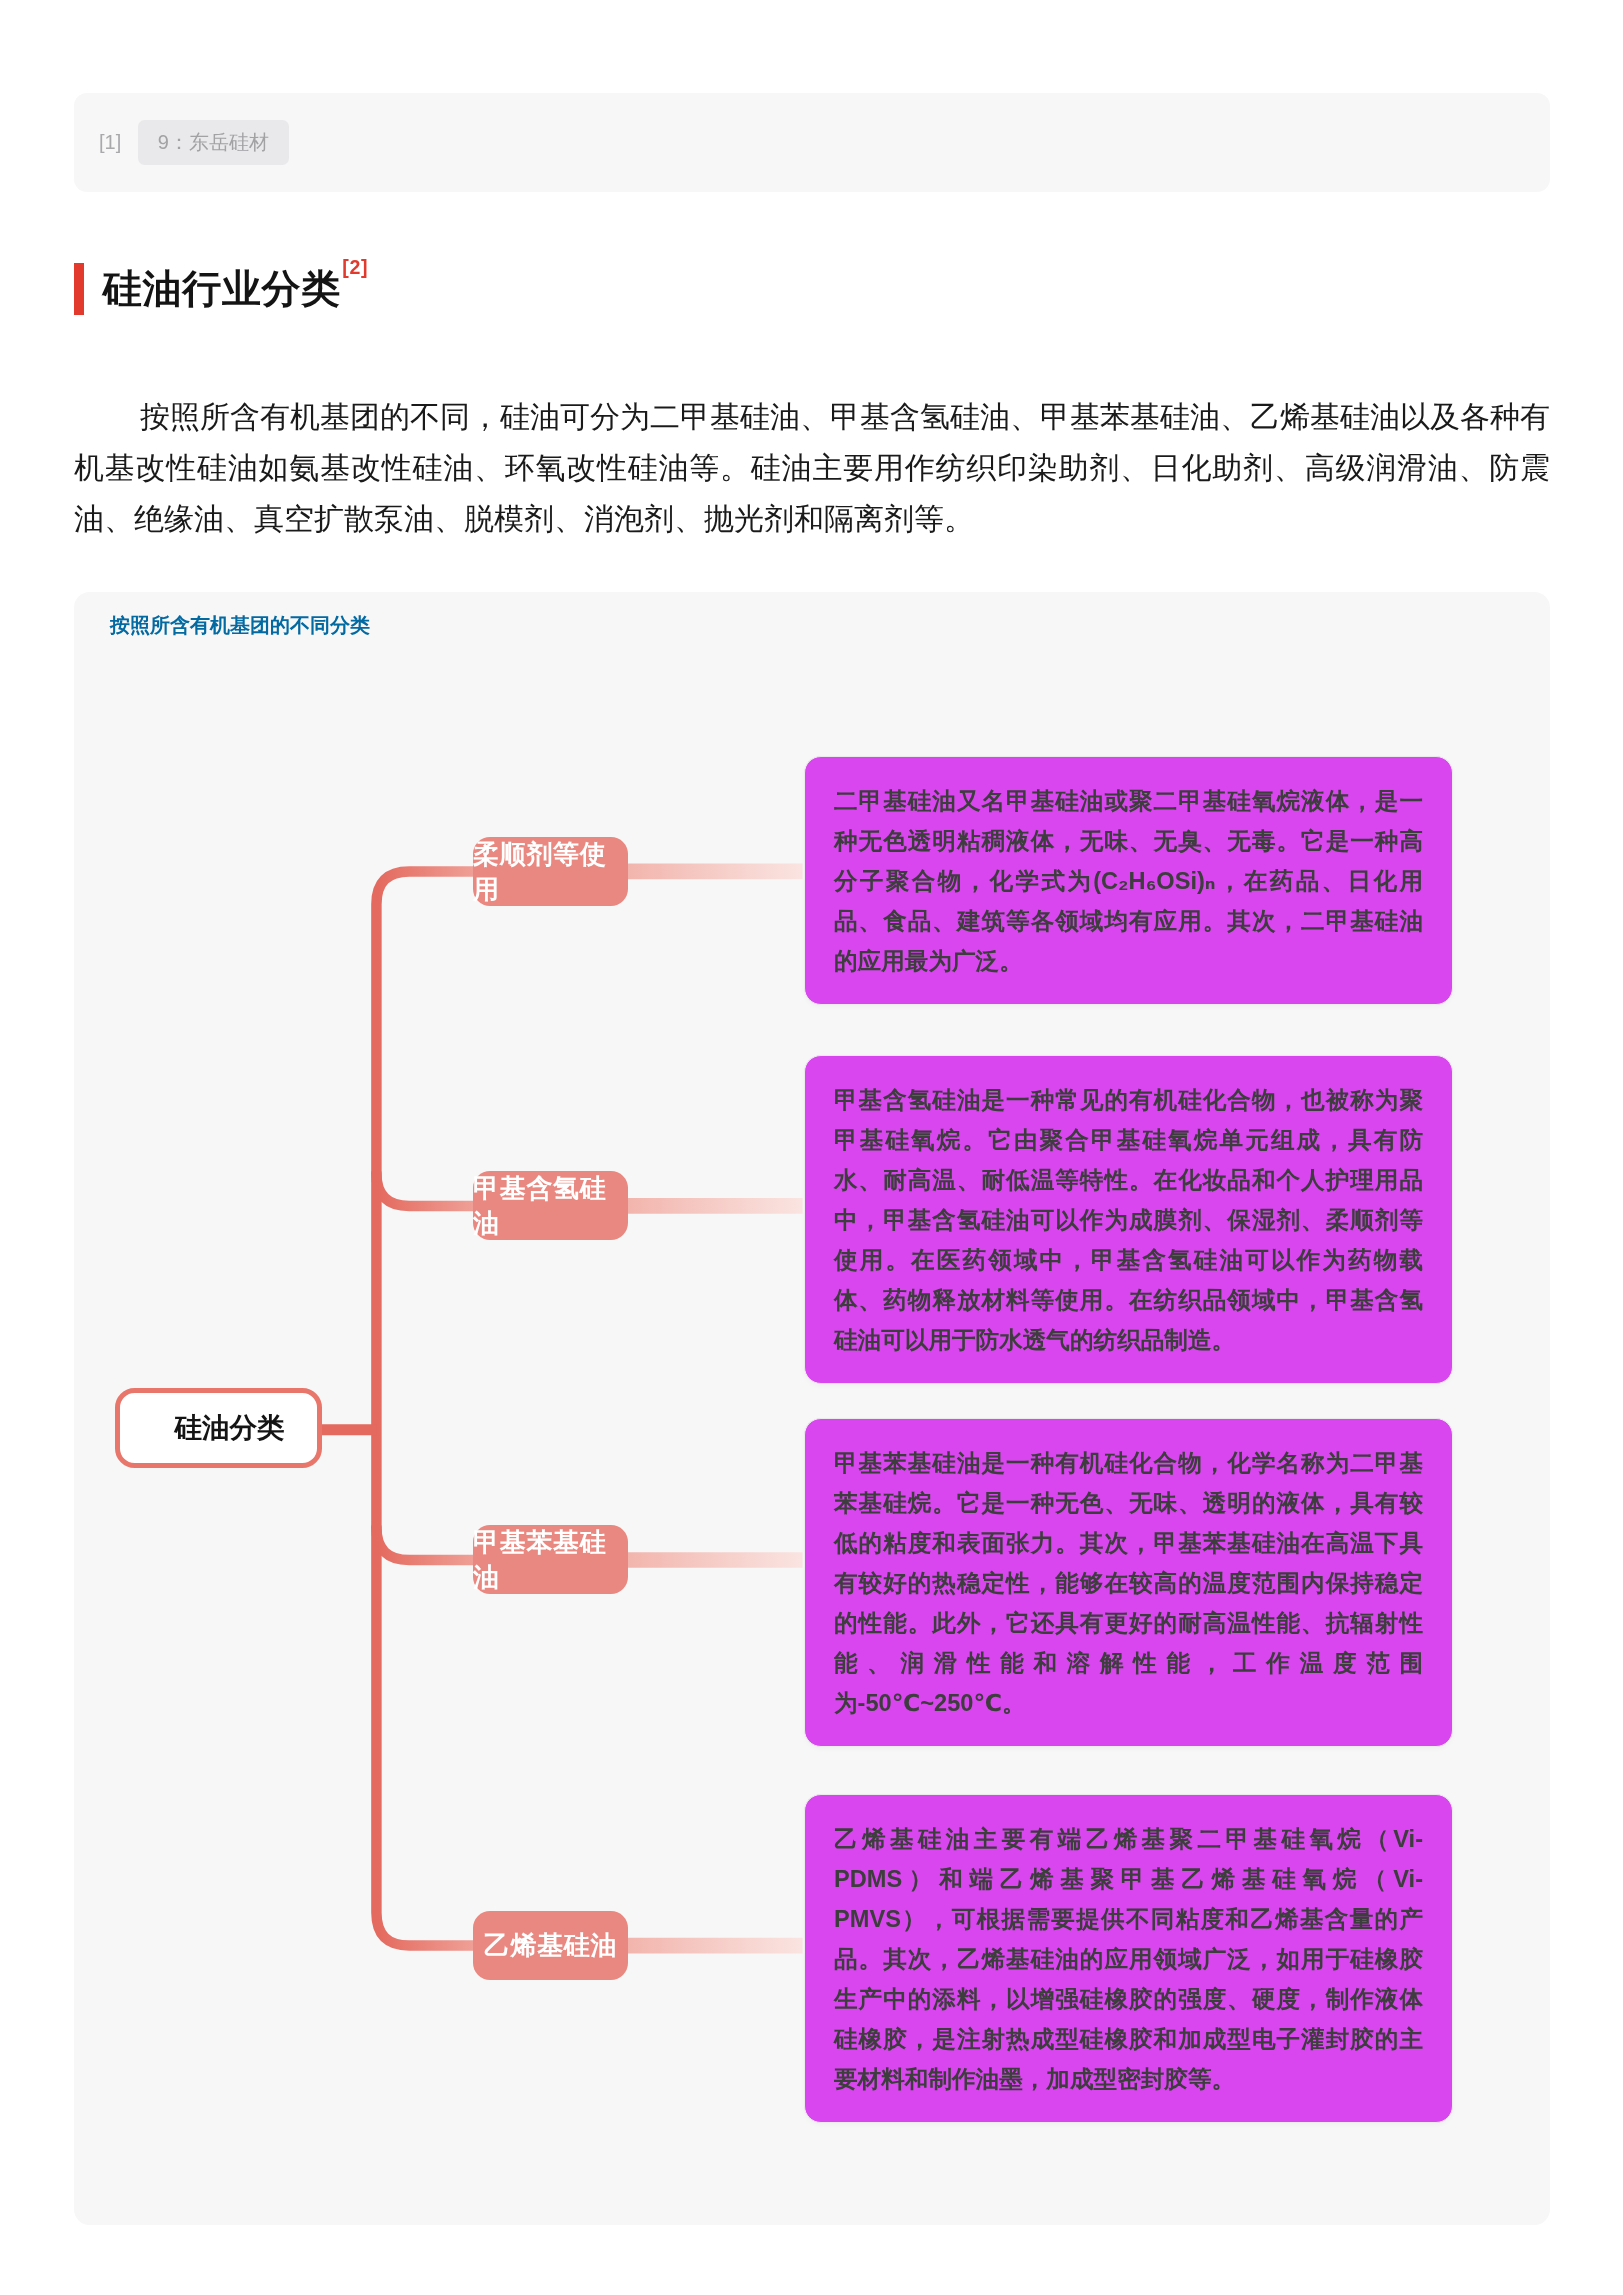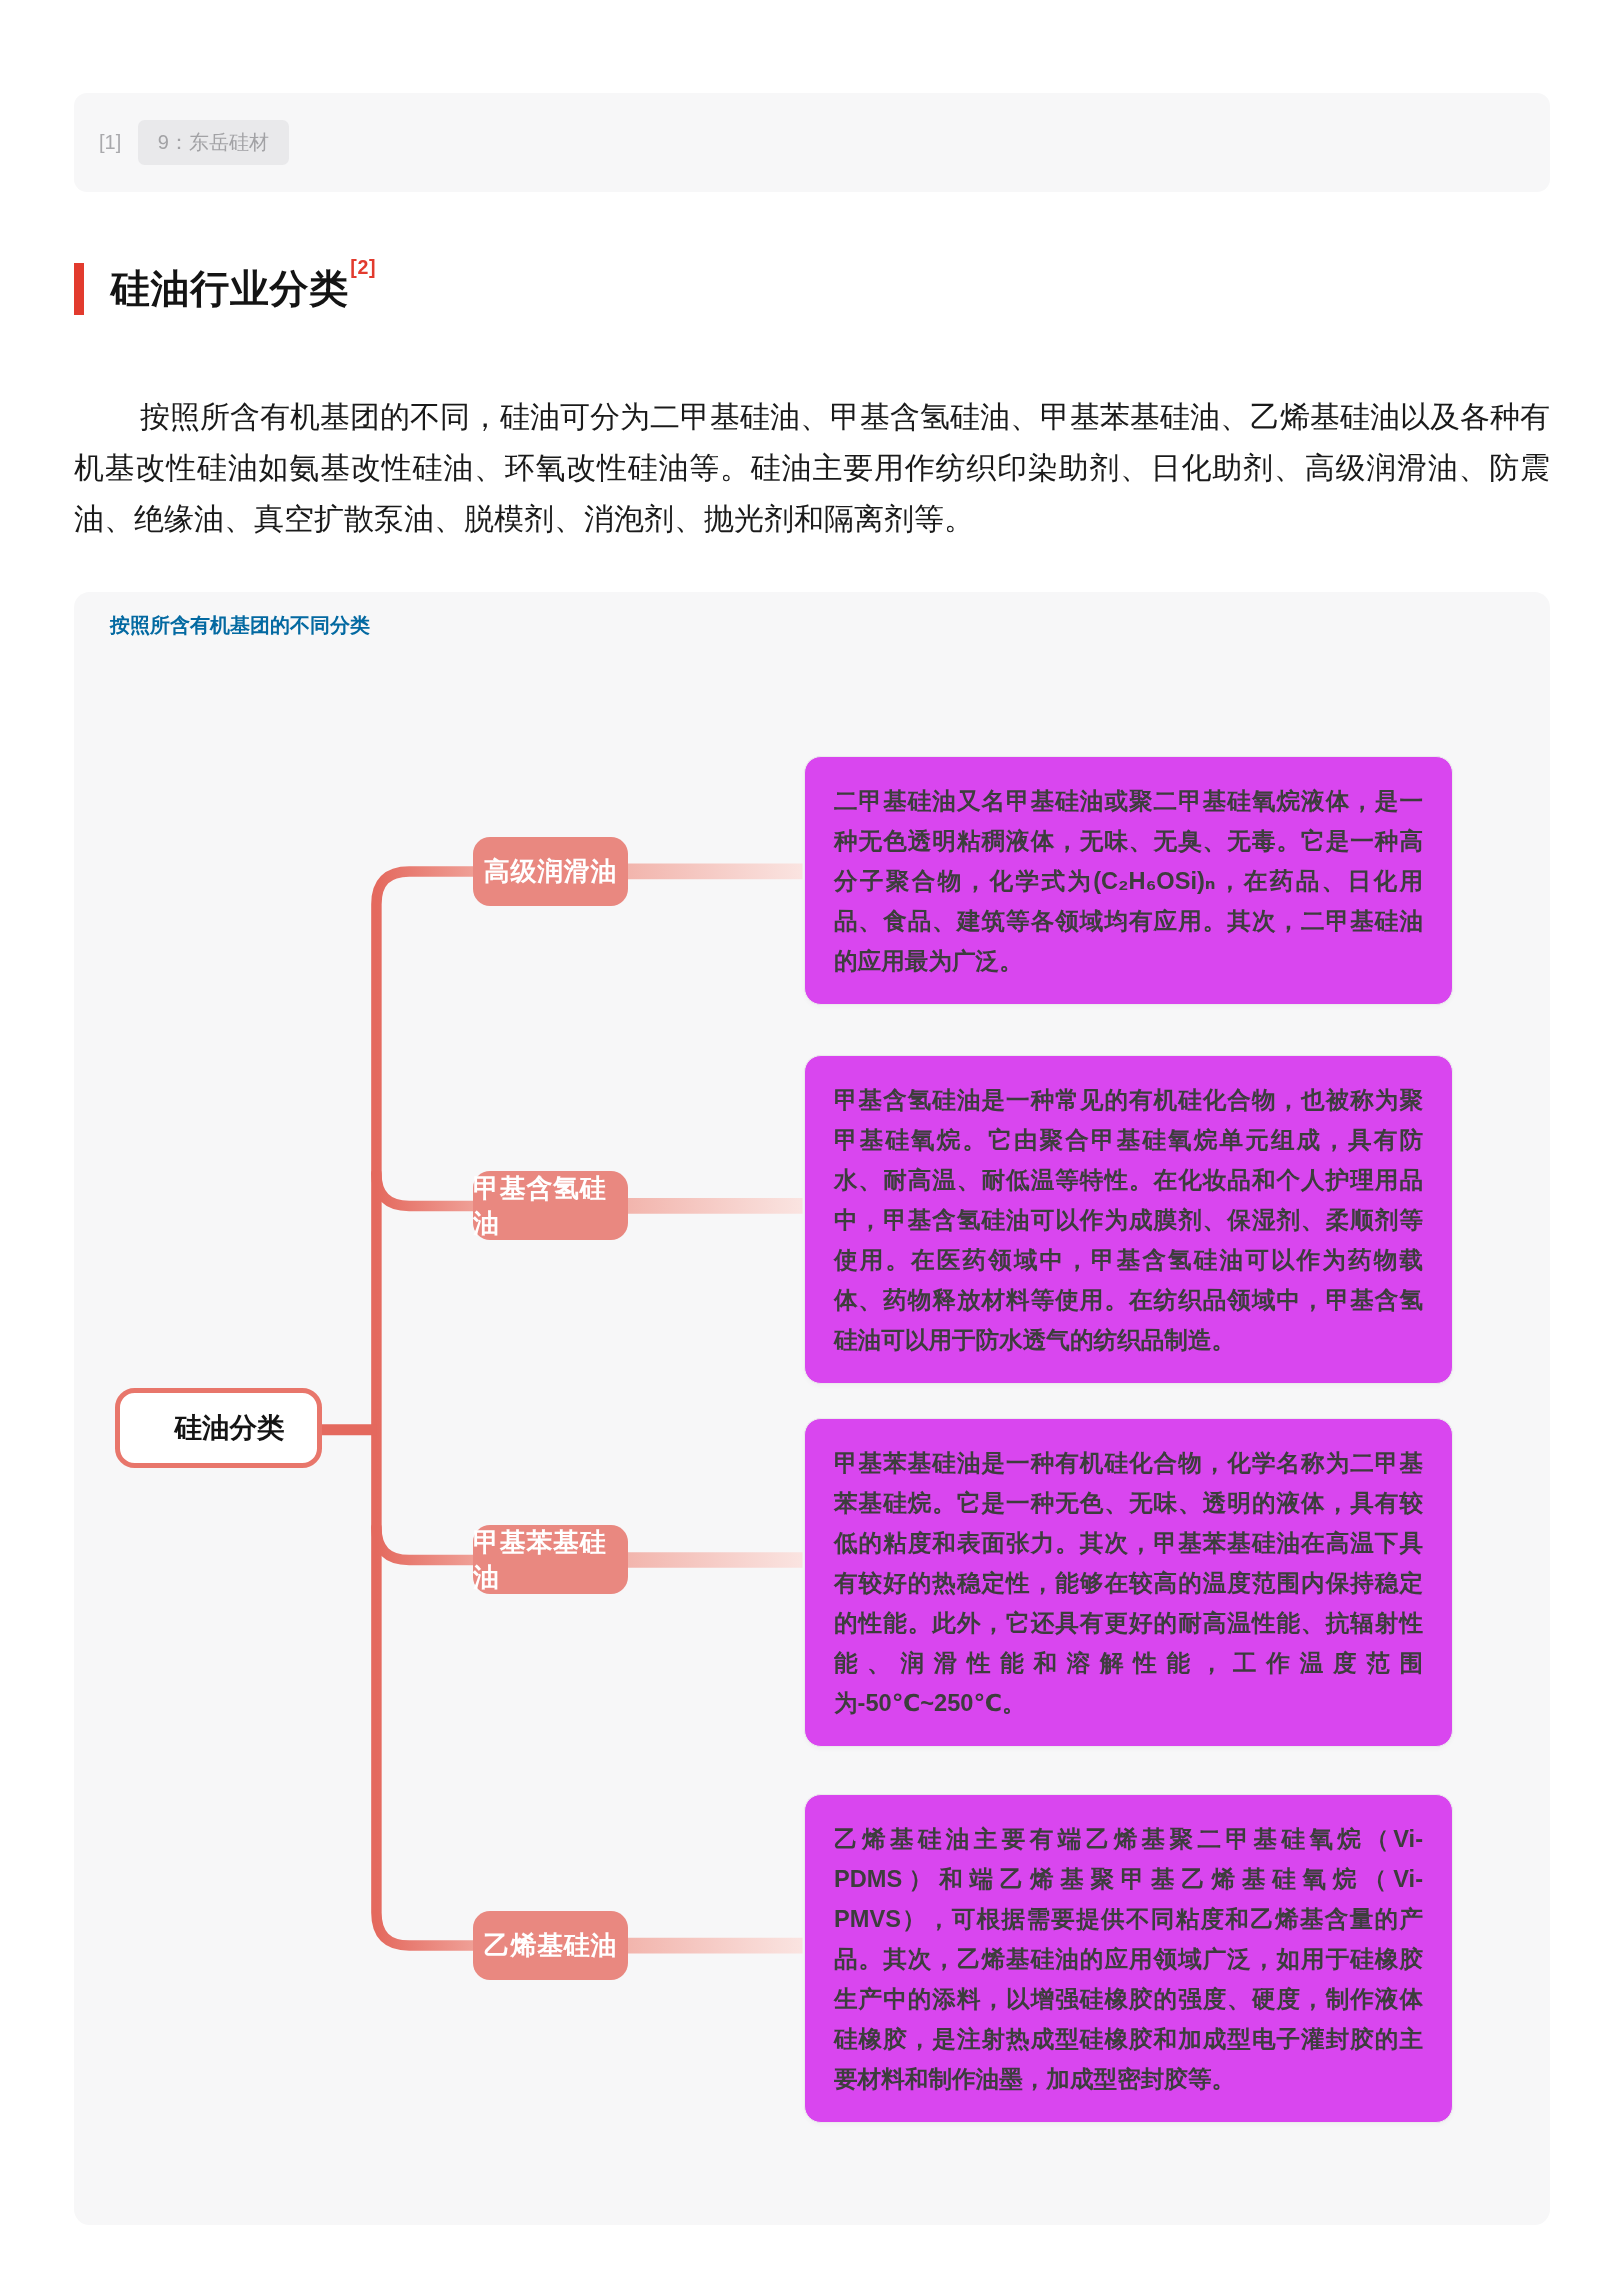--- a/index.html
+++ b/index.html
@@ -9,21 +9,21 @@
 
   
   .cite-bar { position:absolute; left:74px; top:93px; width:1476px; height:99px;
               background:#f7f7f8; border-radius:13px; display:flex; align-items:center;
               padding-left:25px; gap:17px; }
   .cite-index { font-size:20px; color:#a9a9ac; }
   .cite-chip { background:#e9e9eb; border-radius:6.5px; padding:9.2px 19.6px;
                font-size:20px; color:#a2a2a5; }
 
   
-  .sec-head { position:absolute; left:74px; top:262px; display:flex; align-items:center; gap:27px; }
+  .sec-head { position:absolute; left:74px; top:262px; display:flex; align-items:center; gap:19px; }
   .sec-bar  { width:9.8px; height:52px; background:#e23b2e; }
   .sec-title{ font-size:39px; font-weight:800; color:#141414; letter-spacing:0.7px; }
   .sec-sup  { font-size:19.6px; font-weight:800; color:#e23b2e; vertical-align:super;
               position:relative; top:-14.4px; left:1.3px; }
 
   
   .intro { position:absolute; left:74px; top:391px; width:1476px;
            font-size:30px; line-height:51px; color:#1a1a1a;
            text-align:justify; text-indent:2.2em; }
 
@@ -94,21 +94,21 @@
       <path d="M 377,1280 H 462" fill="none" stroke="#e4695e" stroke-width="17"></path>
 
       <path d="M 846,427 H 1113" fill="none" stroke="url(#gLeaf)" stroke-width="24"></path>
       <path d="M 846,938 H 1113" fill="none" stroke="url(#gLeaf)" stroke-width="24"></path>
       <path d="M 846,1479 H 1113" fill="none" stroke="url(#gLeaf)" stroke-width="24"></path>
       <path d="M 846,2068 H 1113" fill="none" stroke="url(#gLeaf)" stroke-width="24"></path>
     </svg>
 
     <div class="root-node">硅油分类</div>
 
-    <div class="pill n1">高级润滑油</div>
+    <div class="pill n1">柔顺剂等使用</div>
     <div class="pill n2">甲基含氢硅油</div>
     <div class="pill n3">甲基苯基硅油</div>
     <div class="pill n4">乙烯基硅油</div>
 
     <div class="desc b1">二甲基硅油又名甲基硅油或聚二甲基硅氧烷液体，是一种无色透明粘稠液体，无味、无臭、无毒。它是一种高分子聚合物，化学式为(C₂H₆OSi)ₙ，在药品、日化用品、食品、建筑等各领域均有应用。其次，二甲基硅油的应用最为广泛。</div>
     <div class="desc b2">甲基含氢硅油是一种常见的有机硅化合物，也被称为聚甲基硅氧烷。它由聚合甲基硅氧烷单元组成，具有防水、耐高温、耐低温等特性。在化妆品和个人护理用品中，甲基含氢硅油可以作为成膜剂、保湿剂、柔顺剂等使用。在医药领域中，甲基含氢硅油可以作为药物载体、药物释放材料等使用。在纺织品领域中，甲基含氢硅油可以用于防水透气的纺织品制造。</div>
     <div class="desc b3">甲基苯基硅油是一种有机硅化合物，化学名称为二甲基苯基硅烷。它是一种无色、无味、透明的液体，具有较低的粘度和表面张力。其次，甲基苯基硅油在高温下具有较好的热稳定性，能够在较高的温度范围内保持稳定的性能。此外，它还具有更好的耐高温性能、抗辐射性能、润滑性能和溶解性能，工作温度范围为-50℃~250℃。</div>
     <div class="desc b4">乙烯基硅油主要有端乙烯基聚二甲基硅氧烷（Vi-PDMS）和端乙烯基聚甲基乙烯基硅氧烷（Vi-PMVS），可根据需要提供不同粘度和乙烯基含量的产品。其次，乙烯基硅油的应用领域广泛，如用于硅橡胶生产中的添料，以增强硅橡胶的强度、硬度，制作液体硅橡胶，是注射热成型硅橡胶和加成型电子灌封胶的主要材料和制作油墨，加成型密封胶等。</div>
   </div>
 

